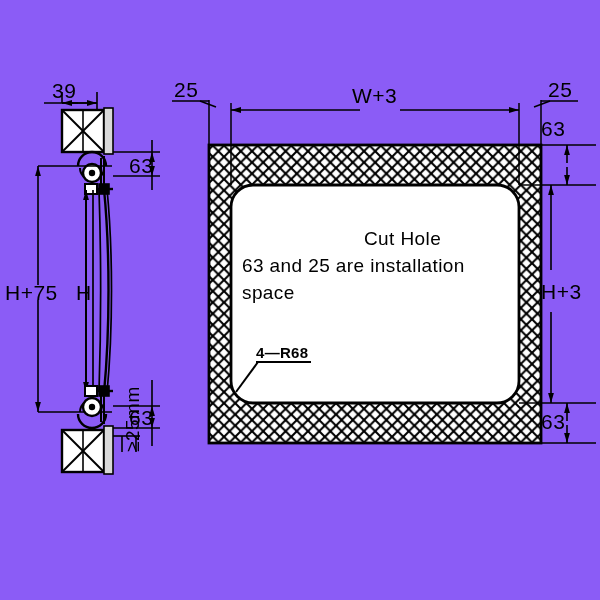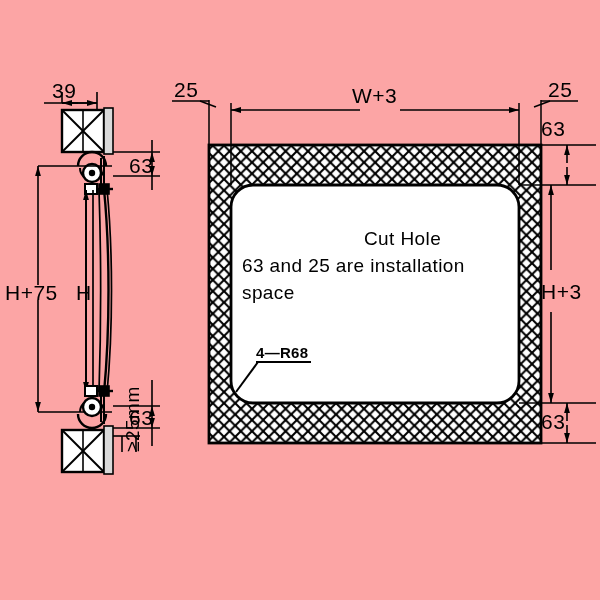--- a/index.html
+++ b/index.html
@@ -8,21 +8,21 @@
     padding: 0;
     background: #ffffff;
   }
   body {
     font-family: "Liberation Sans", sans-serif;
   }
   #stage {
     position: relative;
     width: 600px;
     height: 600px;
-    background: #fca5a5;
+    background: #8b5cf6;
     overflow: hidden;
   }
   #drawing {
     position: absolute;
     left: 0;
     top: 0;
     width: 600px;
     height: 600px;
   }
   text {

